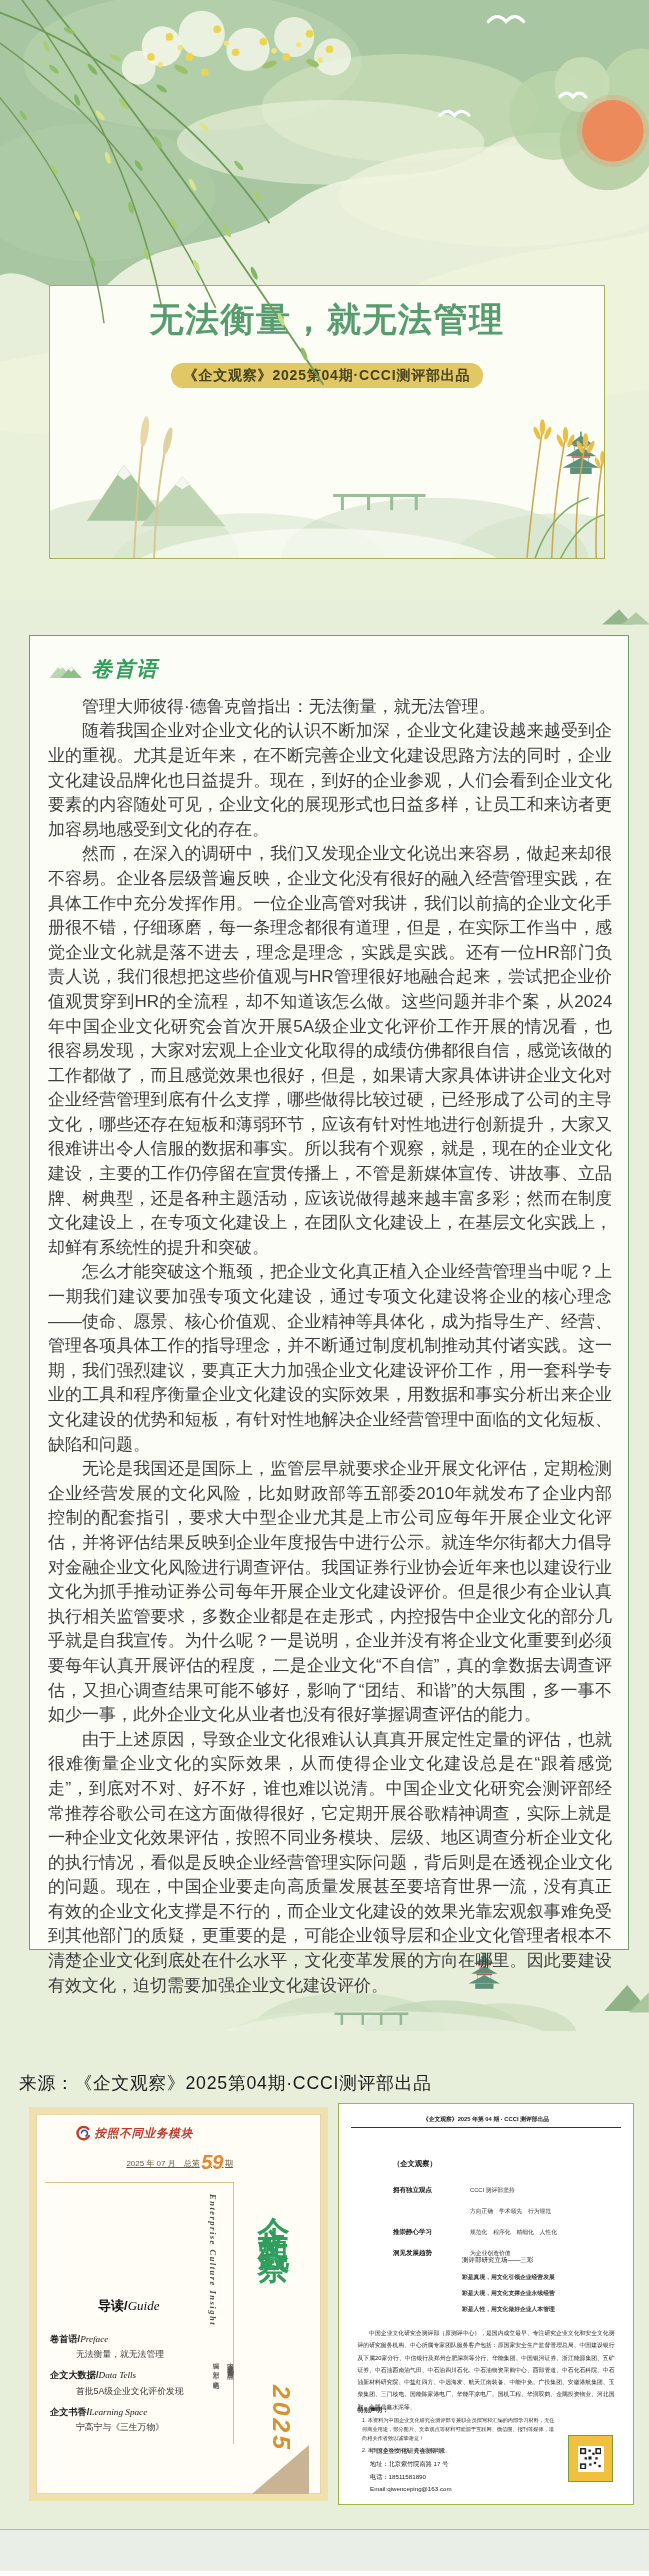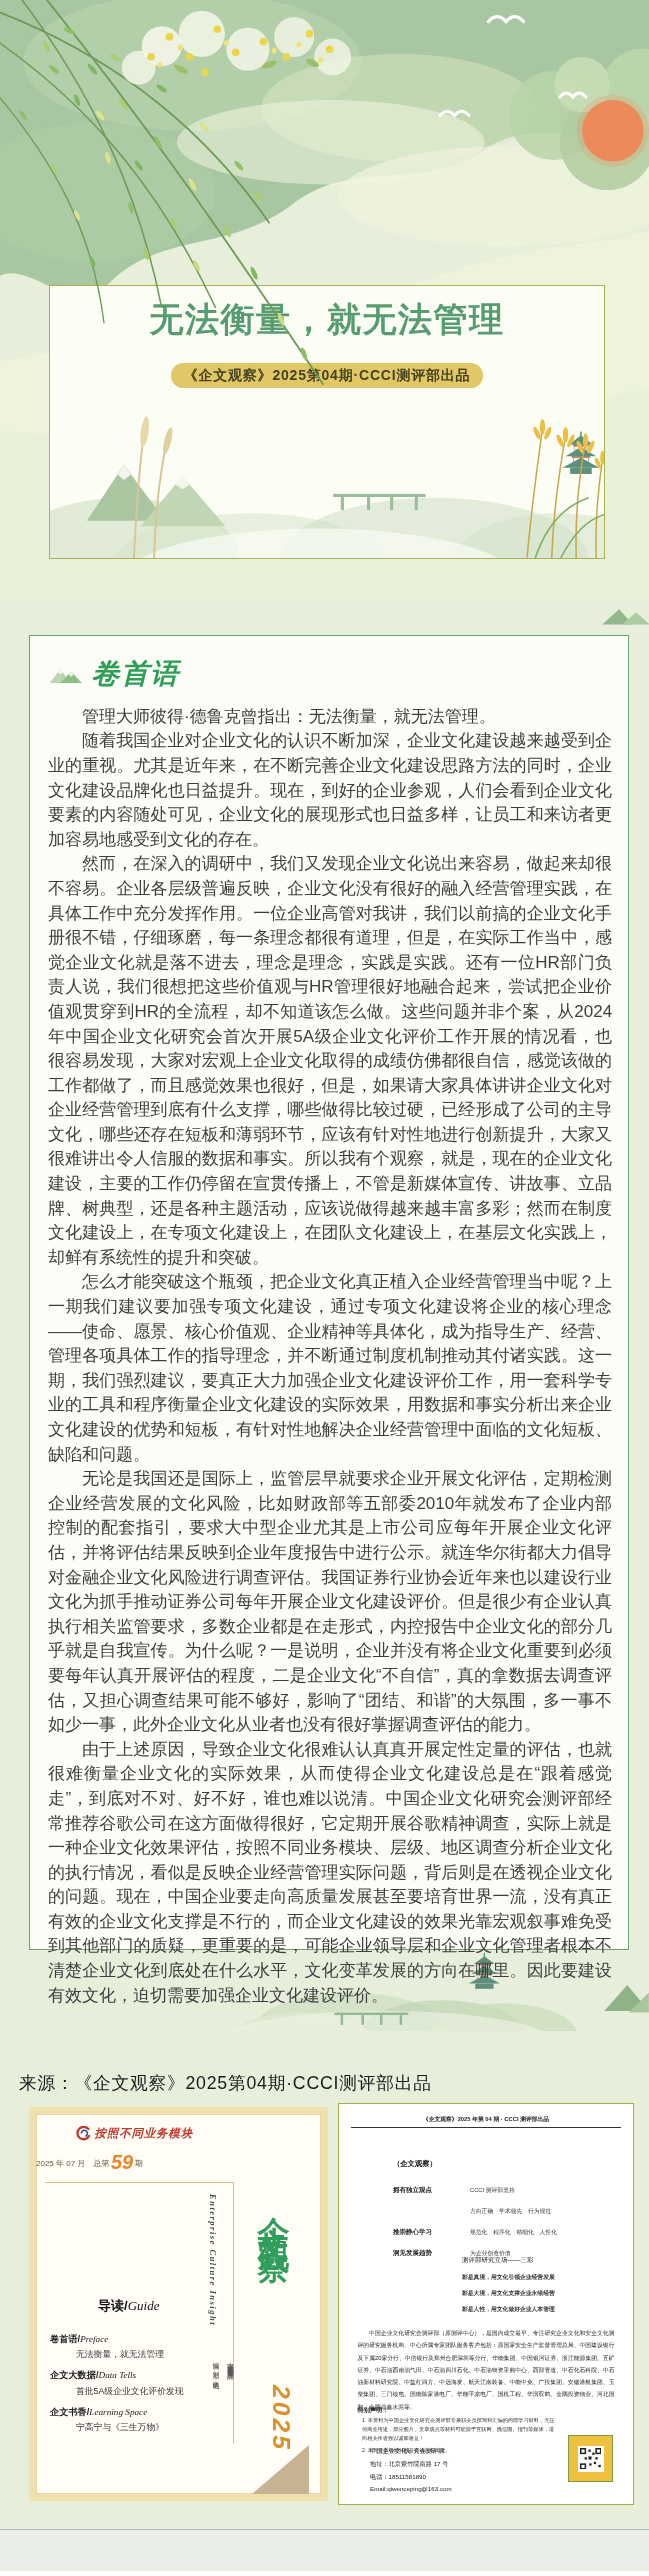--- a/index.html
+++ b/index.html
@@ -17,36 +17,36 @@
   .hero-badge-wrap{position:relative;margin-top:20px;text-align:center;z-index:3;border-radius:7px;}
   .hero-badge{display:inline-block;background:#e2c767;color:#45431f;font-size:14px;font-weight:600;
               padding:3.8px 12.3px;border-radius:12.3px;letter-spacing:0.8px;}
   .willow-fg{position:absolute;left:0;top:0;z-index:4;pointer-events:none;}
   .mid-mounts{position:absolute;left:602px;top:603px;z-index:1;}
 
   
   .article{position:absolute;left:28.5px;top:635px;width:600px;height:1315px;box-sizing:border-box;
            background:#fdfdf8;border:1.5px solid #6f9e6f;padding:18.5px 15.4px 0 18.5px;z-index:2;}
   .preface-head{display:flex;align-items:center;gap:9.2px;margin-bottom:12.3px;}
-  .preface-title{font-size:28px;font-weight:bold;font-style:italic;color:#2f9e57;letter-spacing:1.5px;}
+  .preface-title{font-size:21px;font-weight:bold;font-style:italic;color:#2f9e57;letter-spacing:1.5px;}
   .para{font-size:17px;line-height:24.6px;color:#3e3e3e;text-indent:2em;text-align:justify;margin:0;}
 
   
   .footer-decor{position:absolute;left:0;top:1948px;z-index:1;}
   .end-mark{position:absolute;left:0;top:2031px;width:649px;text-align:center;font-size:23px;
             font-weight:bold;color:#4f9c63;letter-spacing:1.5px;z-index:2;}
   .source-line{position:absolute;left:19px;top:2071px;font-size:17.7px;color:#1b1b1b;letter-spacing:0.8px;z-index:2;}
 
   
   .cover{position:absolute;left:29px;top:2107px;width:285px;height:380px;margin:0;background:#fffdf6;
          border:7px solid #efe0ad;box-shadow:inset 0 0 0 0.8px #e3cd96;overflow:hidden;z-index:2;}
   .cover-logo-row{position:absolute;left:0;top:12.3px;width:197px;text-align:center;white-space:nowrap;}
   .cover-org{font-family:"Liberation Serif",serif;font-style:italic;font-weight:bold;font-size:11.5px;
              color:#bf3a2c;letter-spacing:0.8px;vertical-align:middle;}
-  .cover-issue-row{position:absolute;left:0;top:37px;width:197px;text-align:left;font-size:8px;color:#6b5a40;}
+  .cover-issue-row{position:absolute;left:0;top:37px;width:197px;text-align:right;font-size:8px;color:#6b5a40;text-decoration:underline;}
   .issue-num{font-size:20px;font-style:italic;font-weight:bold;color:#e8862d;vertical-align:-3.1px;padding:0 1.5px;}
   .cover-rule{position:absolute;left:9.2px;top:68px;width:188px;border-top:1.5px solid #dcc084;}
   .cover-divider{position:absolute;left:197px;top:68px;height:262px;width:0.8px;background:#c3c3b3;}
   .cover-english{position:absolute;left:172px;top:80px;height:162px;writing-mode:vertical-rl;
                  font-family:"Liberation Serif",serif;font-style:italic;font-weight:bold;font-size:8.5px;
                  color:#37503c;letter-spacing:1.5px;}
   .cover-guide{position:absolute;left:62px;top:183px;width:123px;text-align:left;font-size:13px;color:#111;}
   .guide-cn{font-weight:bold;}
   .guide-en{font-family:"Liberation Serif",serif;font-style:italic;}
   .cover-toc{position:absolute;left:14px;top:211px;width:162px;}

